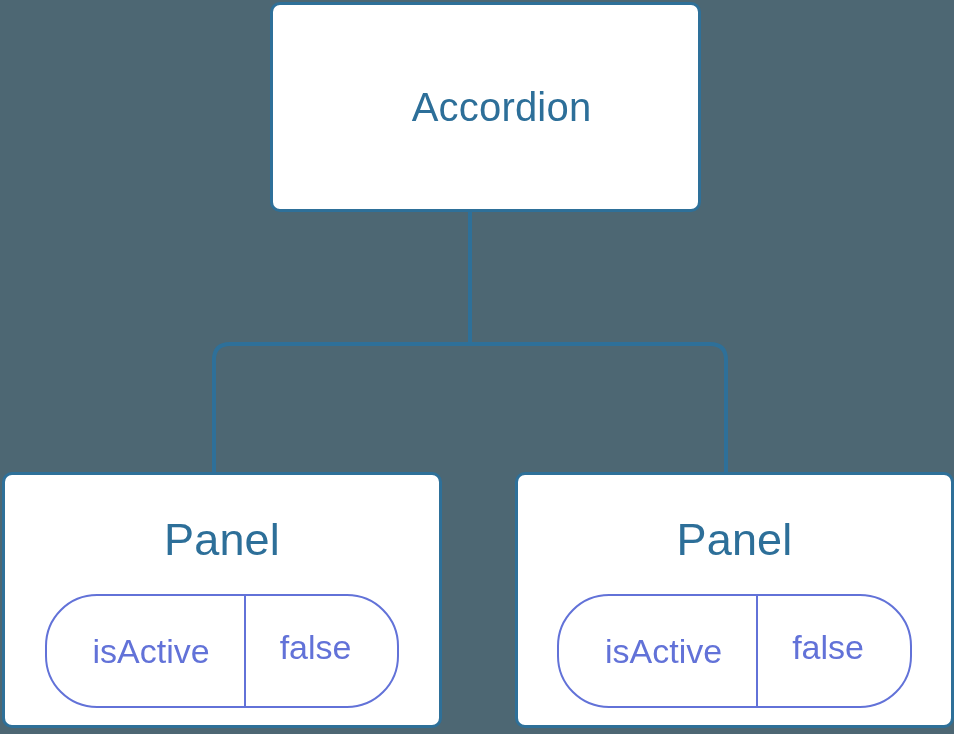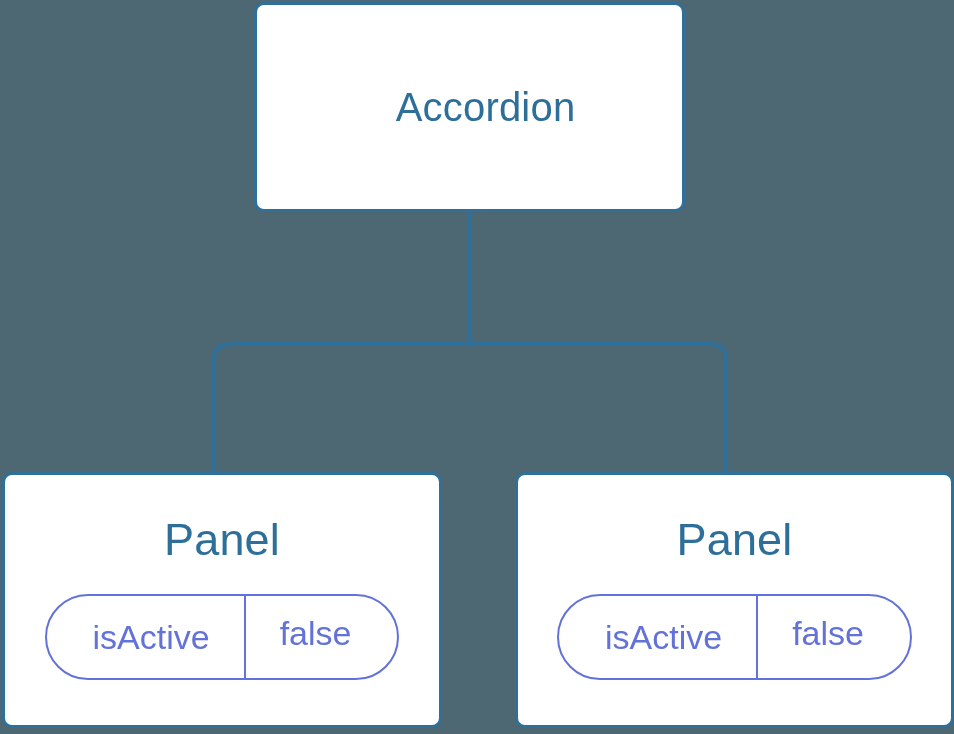--- a/index.html
+++ b/index.html
@@ -33,21 +33,21 @@
     position: absolute;
     background: #ffffff;
     border: 3px solid #2e7099;
     border-radius: 10px;
     box-sizing: border-box;
     display: flex;
     flex-direction: column;
     align-items: center;
   }
   #node-accordion {
-    left: 254px;
+    left: 270px;
     top: 2px;
     width: 431px;
     height: 210px;
     justify-content: center;
     padding-left: 32px;
   }
   #node-panel-left {
     left: 2px;
     top: 472px;
     width: 440px;
@@ -74,21 +74,21 @@
   #node-accordion .node-title {
     font-size: 40px;
   }
   
   .state-pill {
     margin-top: 32px;
     display: flex;
     align-items: stretch;
     border: 2px solid #6272d8;
     border-radius: 52px;
-    height: 86px;
+    height: 114px;
     box-sizing: border-box;
     background: #ffffff;
     overflow: hidden;
   }
   .state-key,
   .state-val {
     display: flex;
     align-items: center;
     justify-content: center;
     color: #6272d8;

